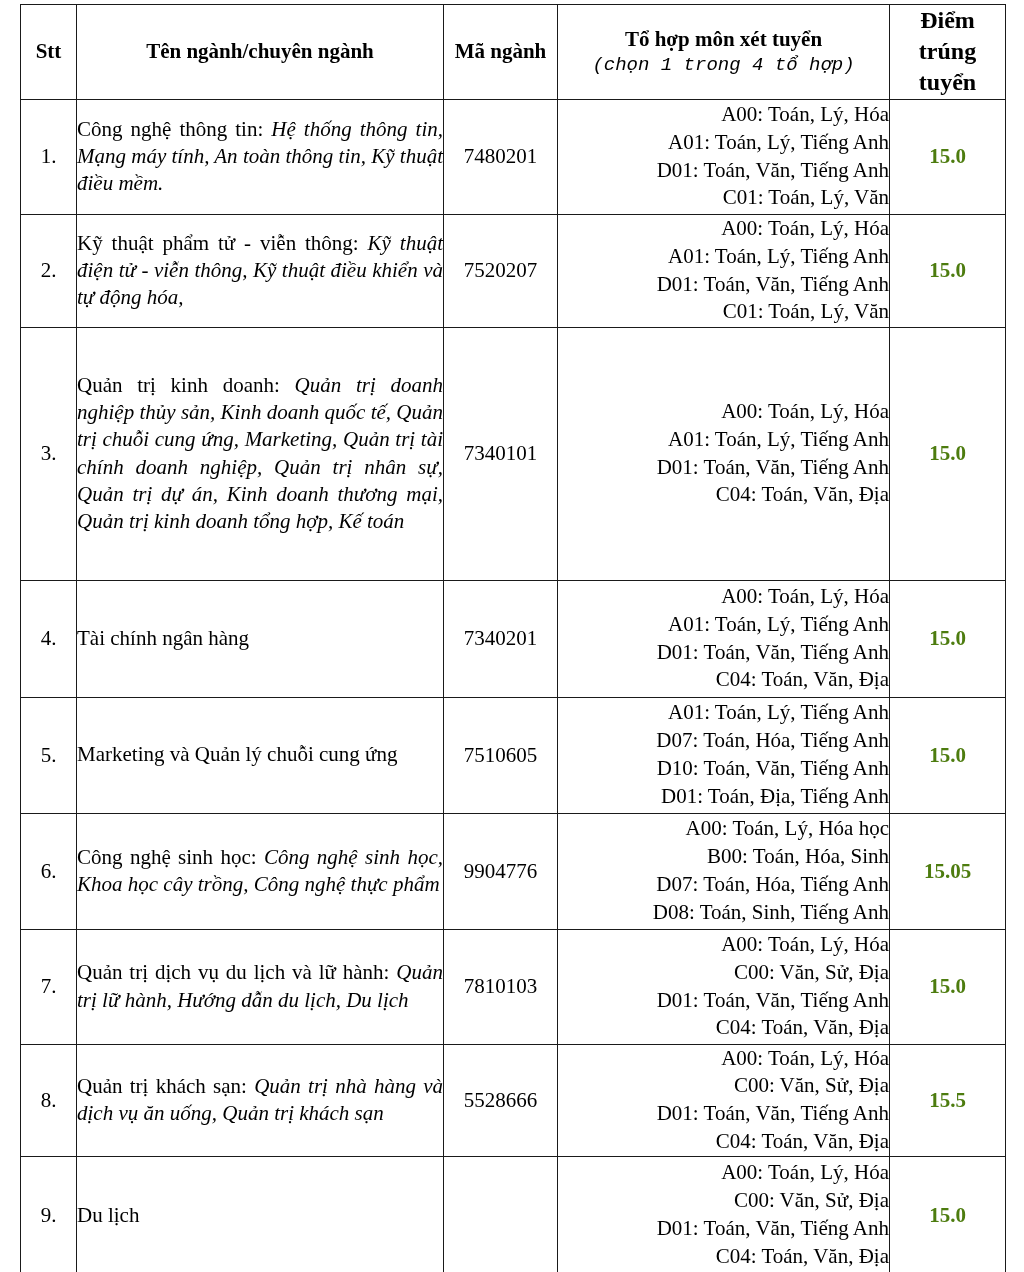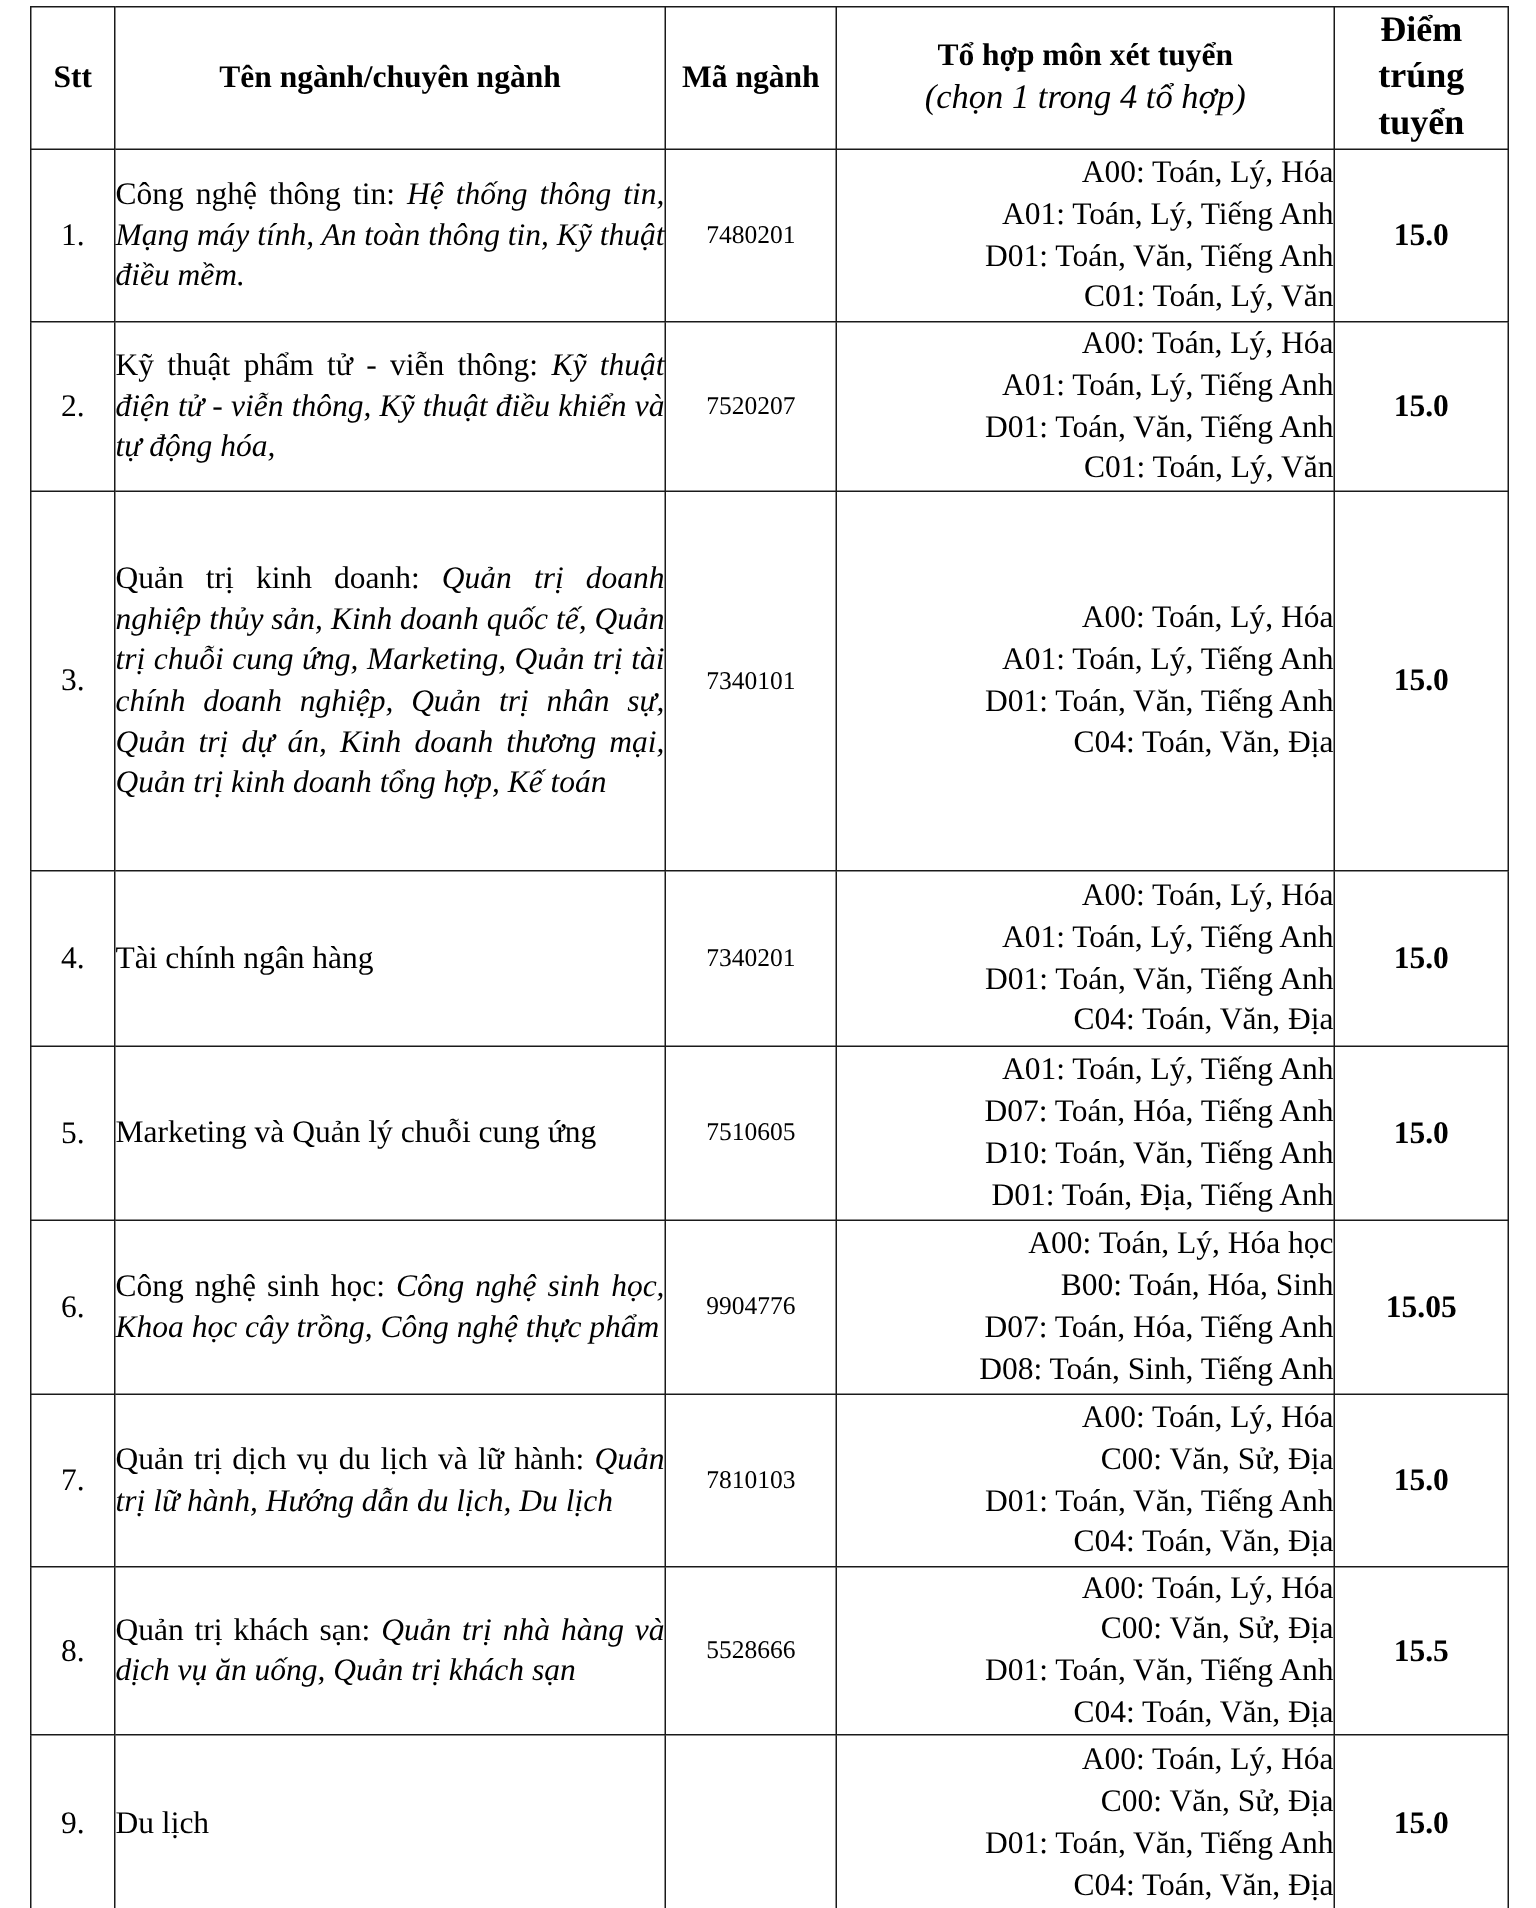--- a/index.html
+++ b/index.html
@@ -55,22 +55,23 @@
     font-weight: bold;
     font-size: 21px;
     line-height: 1.22;
     padding: 6px 4px;
     vertical-align: middle;
   }
   thead th.th-comb .comb-sub {
     display: block;
     font-style: italic;
     font-weight: normal;
-    font-size: 23px;
+    font-size: 19px;
     margin-top: 1px;
+    font-family: Liberation Mono, monospace;
   }
   thead th.th-score {
     font-size: 24px;
     line-height: 1.3;
   }
   thead th.th-score .sc-line { display: block; }
 
   
   td.cell-stt {
     text-align: center;
@@ -87,36 +88,36 @@
   td.cell-name .major {
     font-weight: normal;
     font-style: normal;
   }
   td.cell-name .specs {
     font-style: italic;
     font-weight: normal;
   }
   td.cell-code {
     text-align: center;
-    font-size: 17px;
+    font-size: 21px;
   }
   td.cell-comb {
     font-size: 21px;
     line-height: 1.33;
     text-align: left;
     padding: 4px 4px 4px 8px;
   }
   td.cell-comb .comb-inner { display: block; text-align: right; }
   td.cell-comb .comb-line { display: block; white-space: nowrap; }
   td.cell-comb.indent .comb-inner { padding-left: 16px; }
   td.cell-score {
     text-align: center;
     font-size: 21px;
     font-weight: bold;
-    color: #000000;
+    color: #4d7c0f;
   }
 
   
   td.va-top { vertical-align: top; padding-top: 7px; }
   td.va-mid { vertical-align: middle; }
 
   
   tr.r1 td { height: 114px; }
   tr.r2 td { height: 112px; }
   tr.r3 td { height: 252px; }

